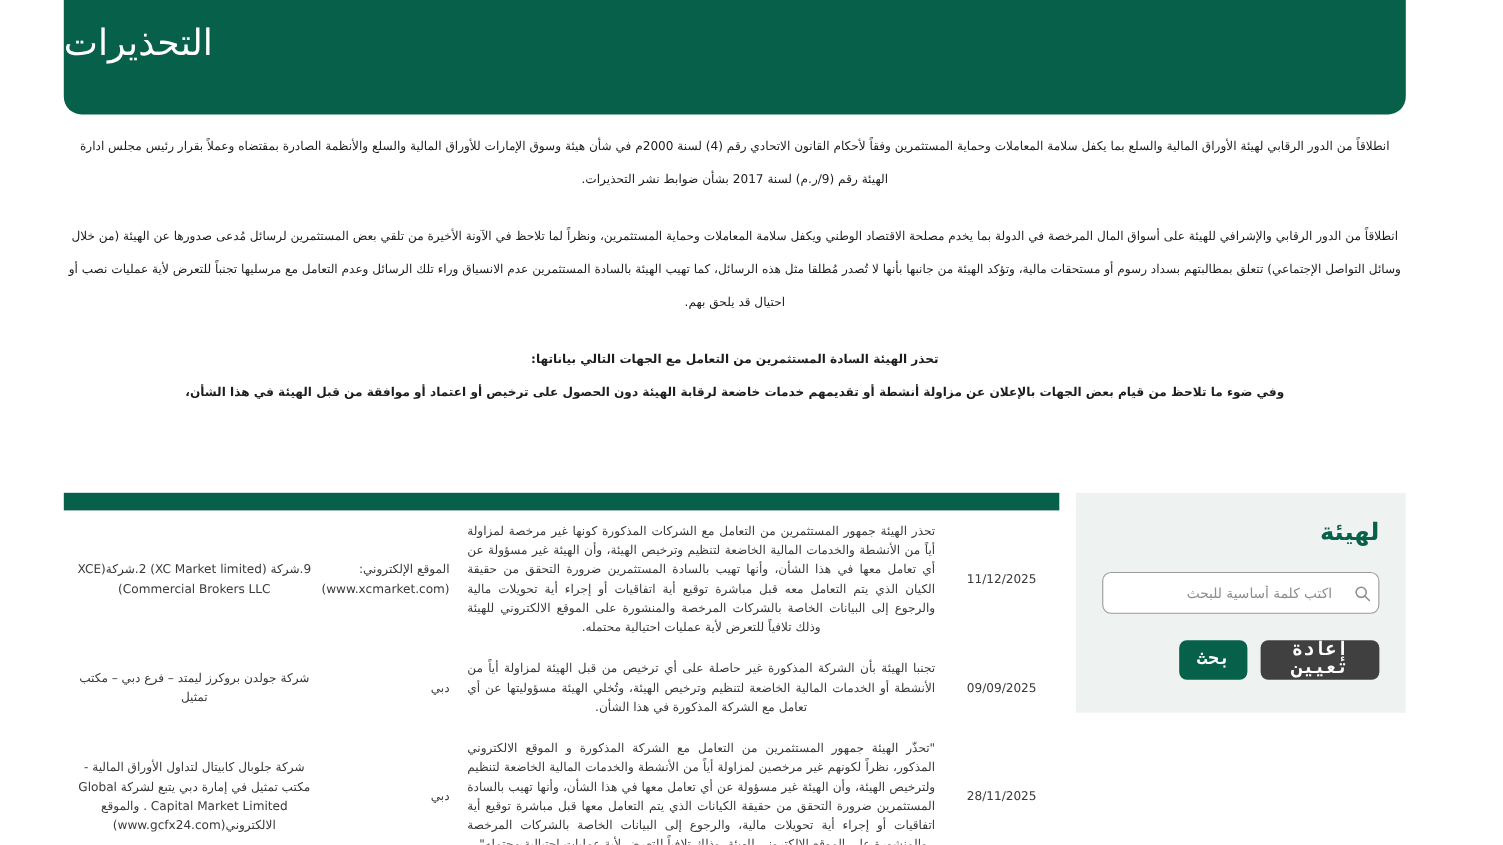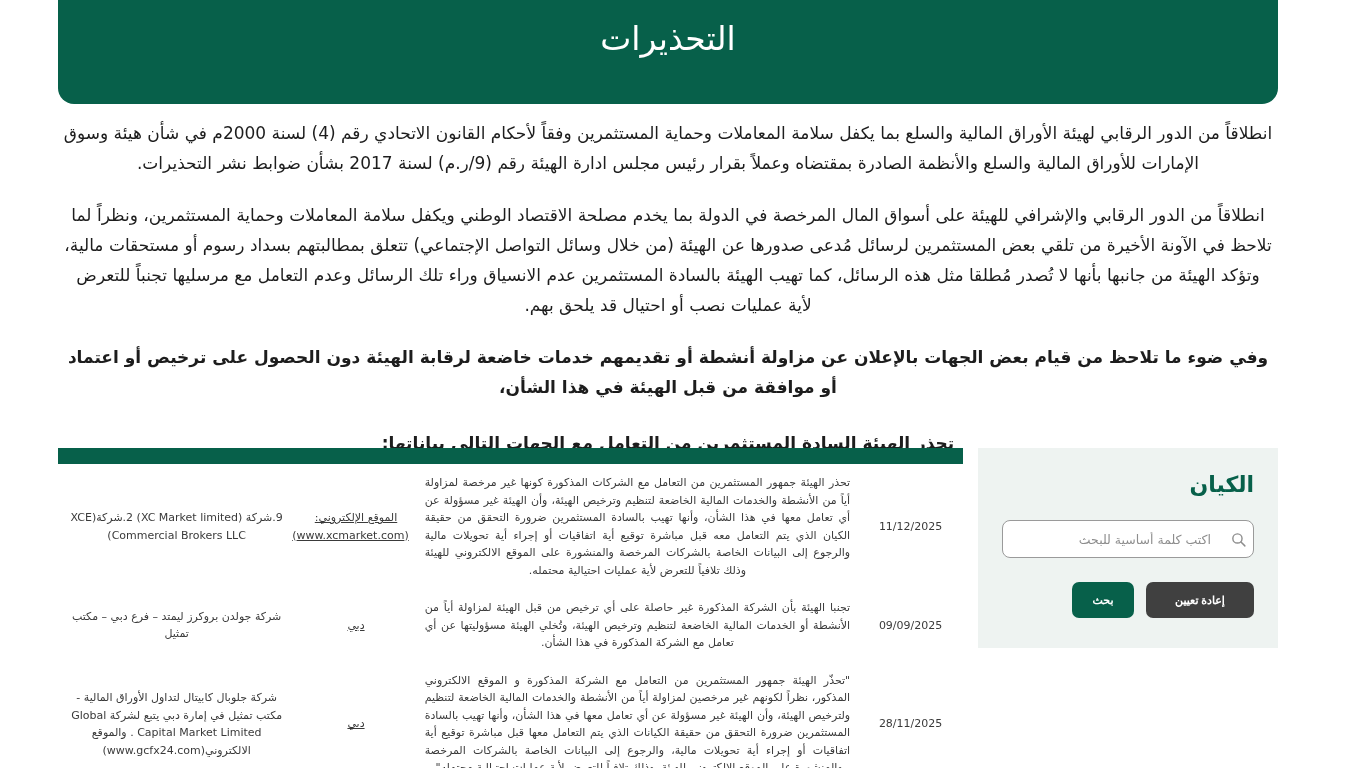--- a/index.html
+++ b/index.html
@@ -23,21 +23,21 @@
     position: absolute;
     left: 58px;
     top: 0;
     width: 1220px;
     height: 104px;
     background: #07604a;
     border-bottom-left-radius: 16px;
     border-bottom-right-radius: 16px;
     display: flex;
     align-items: center;
-    justify-content: center;
+    justify-content: flex-end;
   }
   .banner-title {
     color: #ffffff;
     font-size: 33px;
     font-weight: 400;
     letter-spacing: 0.5px;
     line-height: 1.2;
     direction: rtl;
     margin-top: -4px;
   }
@@ -46,21 +46,21 @@
   .intro {
     position: absolute;
     left: 58px;
     top: 118px;
     width: 1220px;
     direction: rtl;
     text-align: center;
   }
   .para {
     color: #1d1d1d;
-    font-size: 17px;
+    font-size: 11px;
     line-height: 30px;
     margin: 0 0 22px 0;
     padding: 0 4px;
   }
   .para.bold {
     font-weight: bold;
     margin-bottom: 26px;
   }
   .para.lead {
     font-weight: bold;
@@ -93,22 +93,20 @@
     line-height: 17.5px;
     margin-top: 22px;
   }
   td.col-company {
     width: 215px;
     text-align: center;
     padding-top: 12px;
   }
   td.col-site {
     width: 110px;
-    text-align: center;
-    text-decoration: underline;
   }
   td.col-desc {
     width: 400px;
     text-align: justify;
     text-align-last: center;
     padding-right: 20px;
     padding-left: 20px;
   }
   td.col-date {
     width: 95px;
@@ -172,22 +170,22 @@
   .btn-row {
     display: flex;
     flex-direction: row;
     justify-content: flex-start;
     gap: 12px;
     margin-top: 24px;
   }
   .btn {
     border: 0;
     border-radius: 7px;
-    font-family: Liberation Serif, serif;
-    font-size: 11px;
+    font-family: Liberation Mono, monospace;
+    font-size: 17px;
     font-weight: bold;
     color: #ffffff;
     cursor: pointer;
     height: 36px;
     line-height: 1;
     padding: 0 16px;
   }
   .btn-search { background: #07604a; width: 62px; padding: 0; }
   .btn-reset  { background: #404040; width: 108px; padding: 0; }
 </style>
@@ -196,22 +194,22 @@
 
 <div class="page">
 
   <div class="banner">
     <h1 class="banner-title">التحذيرات</h1>
   </div>
 
   <div class="intro">
     <p class="para">انطلاقاً من الدور الرقابي لهيئة الأوراق المالية والسلع بما يكفل سلامة المعاملات وحماية المستثمرين وفقاً لأحكام القانون الاتحادي رقم (4) لسنة 2000م في شأن هيئة وسوق الإمارات للأوراق المالية والسلع والأنظمة الصادرة بمقتضاه وعملاً بقرار رئيس مجلس ادارة الهيئة رقم (9/ر.م) لسنة 2017 بشأن ضوابط نشر التحذيرات.</p>
     <p class="para">انطلاقاً من الدور الرقابي والإشرافي للهيئة على أسواق المال المرخصة في الدولة بما يخدم مصلحة الاقتصاد الوطني ويكفل سلامة المعاملات وحماية المستثمرين، ونظراً لما تلاحظ في الآونة الأخيرة من تلقي بعض المستثمرين لرسائل مُدعى صدورها عن الهيئة (من خلال وسائل التواصل الإجتماعي) تتعلق بمطالبتهم بسداد رسوم أو مستحقات مالية، وتؤكد الهيئة من جانبها بأنها لا تُصدر مُطلقا مثل هذه الرسائل، كما تهيب الهيئة بالسادة المستثمرين عدم الانسياق وراء تلك الرسائل وعدم التعامل مع مرسليها تجنباً للتعرض لأية عمليات نصب أو احتيال قد يلحق بهم.</p>
+    <p class="para lead">تحذر الهيئة السادة المستثمرين من التعامل مع الجهات التالي بياناتها:</p>
     <p class="para bold">وفي ضوء ما تلاحظ من قيام بعض الجهات بالإعلان عن مزاولة أنشطة أو تقديمهم خدمات خاضعة لرقابة الهيئة دون الحصول على ترخيص أو اعتماد أو موافقة من قبل الهيئة في هذا الشأن،</p>
-    <p class="para lead">تحذر الهيئة السادة المستثمرين من التعامل مع الجهات التالي بياناتها:</p>
   </div>
 
   <div class="table-wrap">
     <div class="table-head"></div>
     <table class="results">
       <tbody>
         <tr>
           <td class="col-date">11/12/2025</td>
           <td class="col-desc">تحذر الهيئة جمهور المستثمرين من التعامل مع الشركات المذكورة كونها غير مرخصة لمزاولة أياً من الأنشطة والخدمات المالية الخاضعة لتنظيم وترخيص الهيئة، وأن الهيئة غير مسؤولة عن أي تعامل معها في هذا الشأن، وأنها تهيب بالسادة المستثمرين ضرورة التحقق من حقيقة الكيان الذي يتم التعامل معه قبل مباشرة توقيع أية اتفاقيات أو إجراء أية تحويلات مالية والرجوع إلى البيانات الخاصة بالشركات المرخصة والمنشورة على الموقع الالكتروني للهيئة وذلك تلافياً للتعرض لأية عمليات احتيالية محتمله.</td>
           <td class="col-site">الموقع الإلكتروني: (www.xcmarket.com)</td>
@@ -227,21 +225,21 @@
           <td class="col-date">28/11/2025</td>
           <td class="col-desc">"تحذّر الهيئة جمهور المستثمرين من التعامل مع الشركة المذكورة و الموقع الالكتروني المذكور، نظراً لكونهم غير مرخصين لمزاولة أياً من الأنشطة والخدمات المالية الخاضعة لتنظيم ولترخيص الهيئة، وأن الهيئة غير مسؤولة عن أي تعامل معها في هذا الشأن، وأنها تهيب بالسادة المستثمرين ضرورة التحقق من حقيقة الكيانات الذي يتم التعامل معها قبل مباشرة توقيع أية اتفاقيات أو إجراء أية تحويلات مالية، والرجوع إلى البيانات الخاصة بالشركات المرخصة والمنشورة على الموقع الالكتروني للهيئة، وذلك تلافياً للتعرض لأية عمليات احتيالية محتمله".</td>
           <td class="col-site">دبي</td>
           <td class="col-company">شركة جلوبال كابيتال لتداول الأوراق المالية - مكتب تمثيل في إمارة دبي يتبع لشركة Global Capital Market Limited . والموقع الالكتروني(www.gcfx24.com)</td>
         </tr>
       </tbody>
     </table>
   </div>
 
   <div class="filter-panel">
-    <div class="filter-title">الكيان</div>
+    <div class="filter-title">لهيئة</div>
 
     <div class="search-box">
       <span class="search-icon">
         <svg width="17" height="17" viewBox="0 0 24 24" fill="none" stroke="#8d8d8d" stroke-width="2" stroke-linecap="round">
           <circle cx="10.5" cy="10.5" r="6.5"></circle>
           <line x1="15.5" y1="15.5" x2="21" y2="21"></line>
         </svg>
       </span>
       <input class="search-input" type="text" placeholder="اكتب كلمة أساسية للبحث" style="">
     </div>

